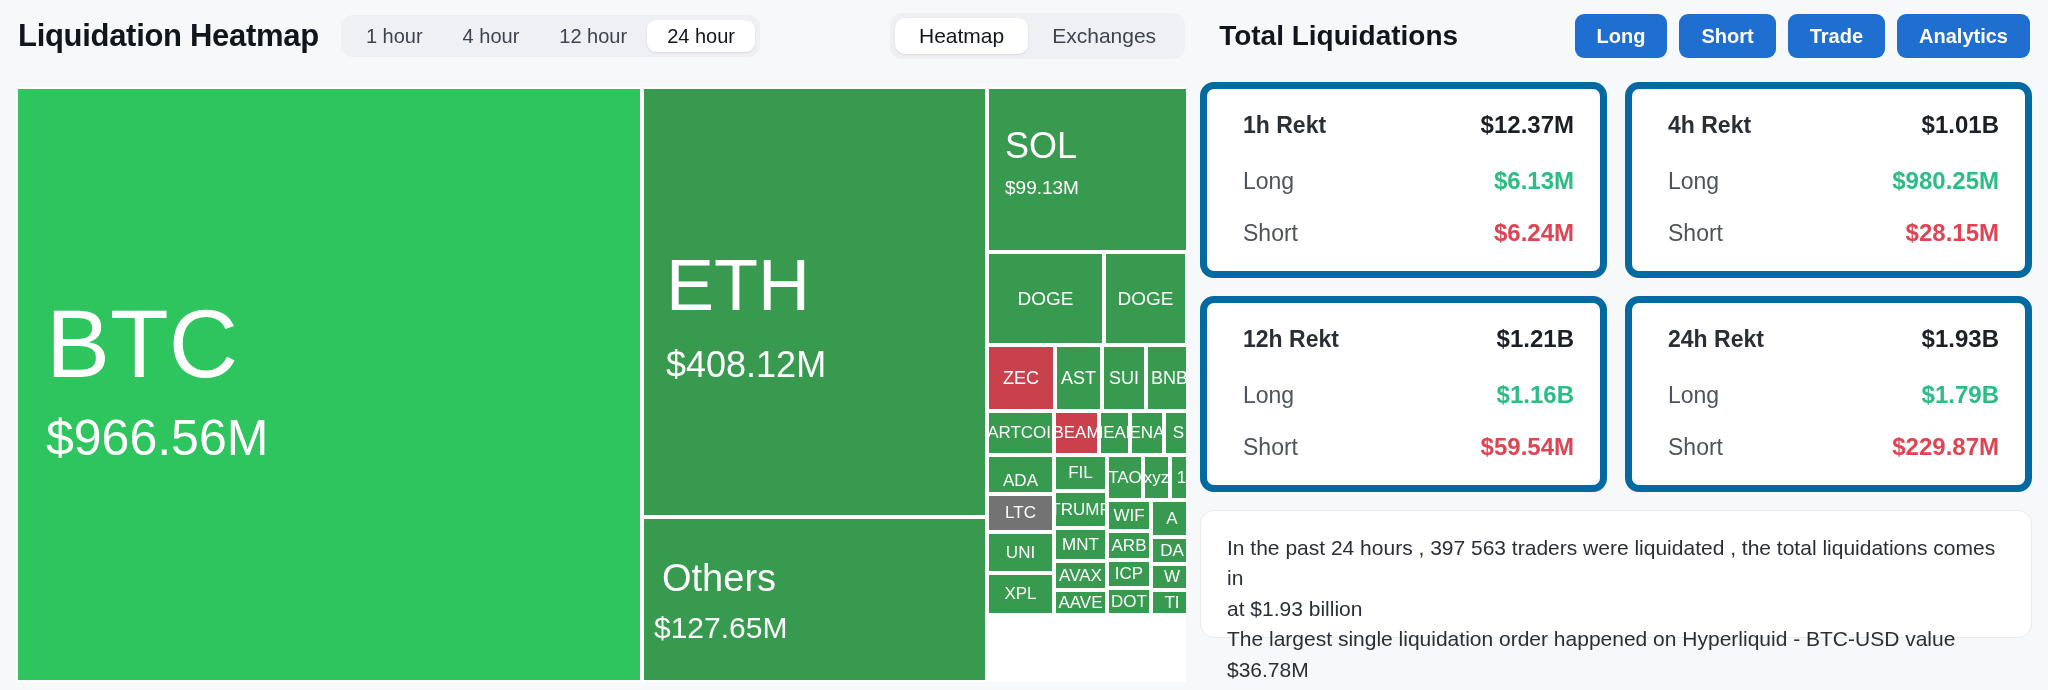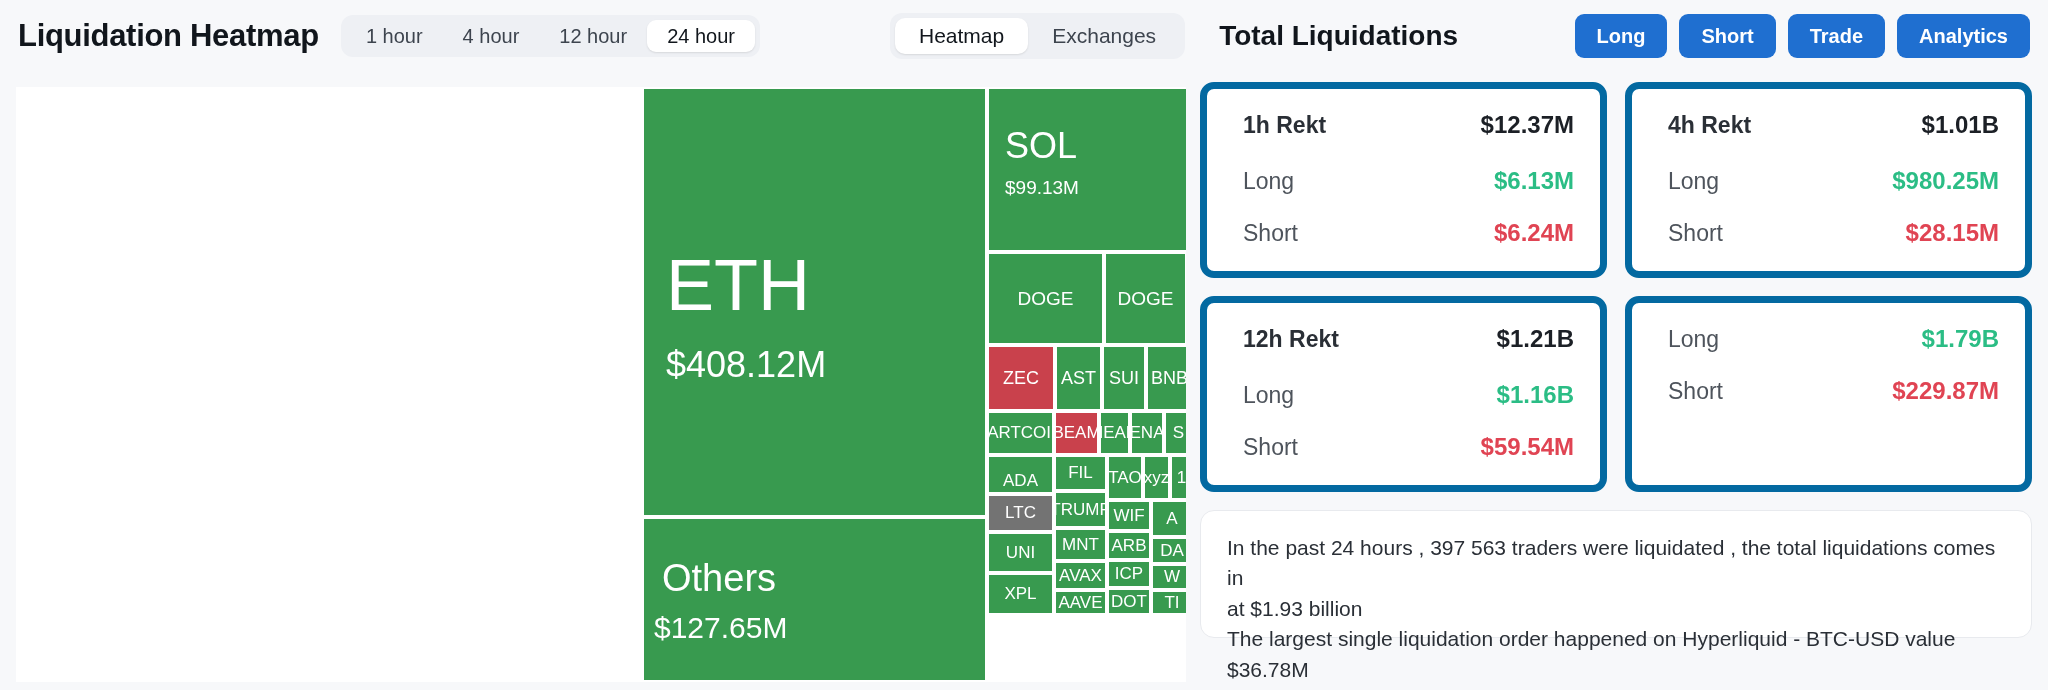--- a/index.html
+++ b/index.html
@@ -117,20 +117,24 @@
     <div class="panel-title">Total Liquidations</div>
     <div class="actions" id="action-group">
         <button class="action-btn" style="background: rgb(31, 111, 208);">Long</button>
         <button class="action-btn" style="background: rgb(31, 111, 208);">Short</button>
         <button class="action-btn" style="background: rgb(31, 111, 208);">Trade</button>
         <button class="action-btn" style="background: rgb(31, 111, 208);">Analytics</button>
       </div>
   </div>
 
   <div class="treemap" id="treemap">
+      <div class="tile" style="left: 0px; top: 0px; width: 626px; height: 595px; background: rgb(46, 196, 94);">
+        <span class="sym" style="font-size: 96px; left: 28px; top: 200px;">BTC</span>
+        <span class="val" style="font-size: 50px; left: 28px; top: 320px;">$966.56M</span>
+      </div>
       <div class="tile" style="left: 626px; top: 0px; width: 345px; height: 430px; background: rgb(56, 154, 79);">
         <span class="sym" style="font-size: 72px; left: 22px; top: 155px;">ETH</span>
         <span class="val" style="font-size: 36px; left: 22px; top: 255px;">$408.12M</span>
       </div>
       <div class="tile" style="left: 626px; top: 430px; width: 345px; height: 165px; background: rgb(56, 154, 79);">
         <span class="sym" style="font-size: 38px; left: 18px; top: 38px;">Others</span>
         <span class="val" style="font-size: 30px; left: 10px; top: 92px;">$127.65M</span>
       </div>
       <div class="tile" style="left: 971px; top: 0px; width: 206px; height: 165px; background: rgb(56, 154, 79);">
         <span class="sym" style="font-size: 36px; left: 16px; top: 36px;">SOL</span>
@@ -269,20 +273,24 @@
           <div class="stat-row body">
             <span class="stat-label">Long</span>
             <span class="stat-value v-long">$1.16B</span>
           </div>
           <div class="stat-row body">
             <span class="stat-label">Short</span>
             <span class="stat-value v-short">$59.54M</span>
           </div>
         </div>
         <div class="stat-card">
+          <div class="stat-row head">
+            <span class="stat-label-head">24h Rekt</span>
+            <span class="stat-value-head">$1.93B</span>
+          </div>
           <div class="stat-row body">
             <span class="stat-label">Long</span>
             <span class="stat-value v-long">$1.79B</span>
           </div>
           <div class="stat-row body">
             <span class="stat-label">Short</span>
             <span class="stat-value v-short">$229.87M</span>
           </div>
         </div>
       </div>

